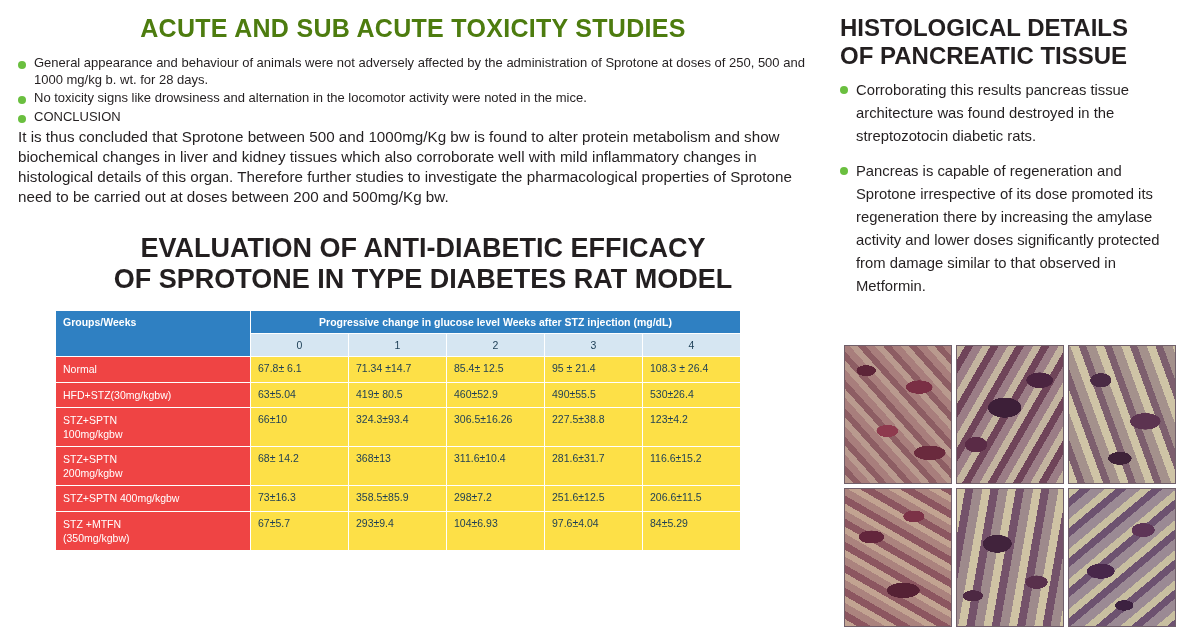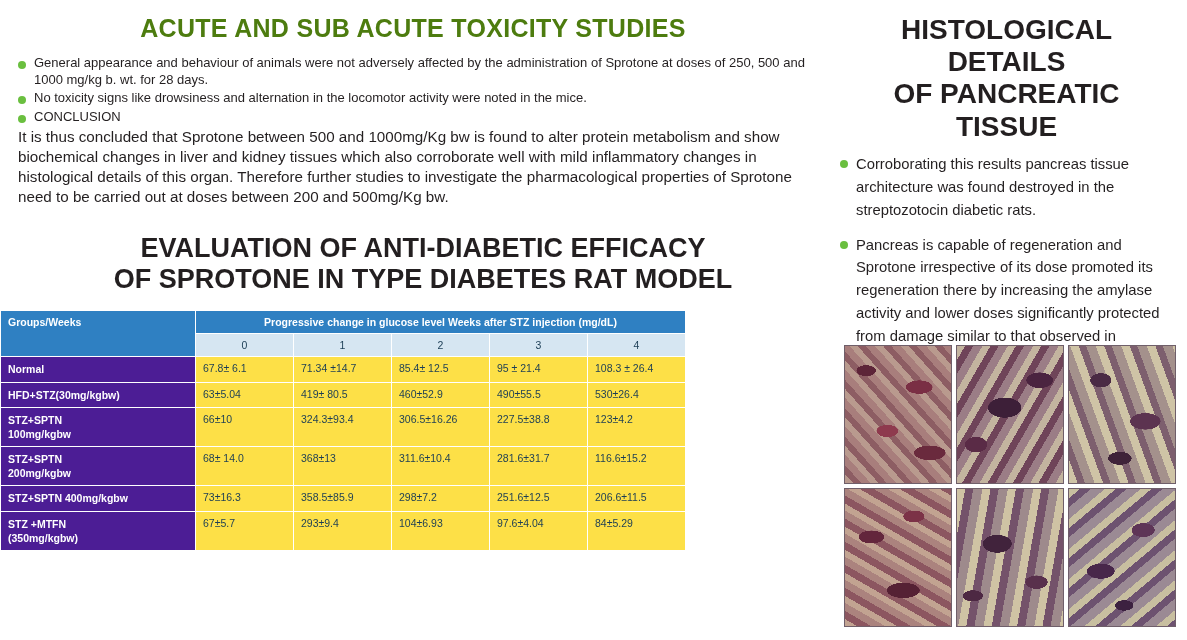--- a/index.html
+++ b/index.html
@@ -65,43 +65,44 @@
     text-align: center;
     font-size: 27px;
     font-weight: bold;
     line-height: 1.18;
     margin: 26px 0 14px 0;
     padding-left: 20px;
     color: #231f20;
   }
   table.data {
     border-collapse: collapse;
+    margin-left: 55px;
     width: 685px;
     table-layout: fixed;
   }
   table.data th, table.data td {
     border: 1px solid #ffffff;
     padding: 5px 7px;
     font-size: 10.5px;
     vertical-align: top;
   }
   th.hdr-blue {
     background: #2f80c2;
     color: #ffffff;
     font-weight: bold;
     text-align: left;
     vertical-align: middle;
   }
   th.hdr-blue.center {
     text-align: center;
   }
   td.grp {
-    background: #4c1d95;
+    background: #ef4444;
     color: #ffffff;
-    font-weight: bold;
+    font-weight: normal;
     font-size: 10.5px;
     line-height: 1.35;
   }
   td.val {
     background: #fde047;
     color: #1b3d55;
     font-size: 10.5px;
     text-align: left;
   }
   td.sub-hdr {
@@ -113,26 +114,25 @@
 
   
   .right-col {
     position: absolute;
     left: 836px; top: 0;
     width: 351px;
     height: 640px;
     padding: 14px 14px 0 4px;
   }
   .hist-title {
-    font-size: 28px;
+    font-size: 24px;
     font-weight: bold;
     line-height: 1.15;
     color: #231f20;
     margin: 0 0 10px 0;
-    text-align: center;
   }
   .r-bullet {
     position: relative;
     padding-left: 16px;
     font-size: 14.8px;
     line-height: 1.55;
     margin-bottom: 12px;
     color: #231f20;
   }
   .r-bullet .dot {
@@ -288,21 +288,21 @@
 100mg/kgbw</td>
         <td class="val">66±10</td>
         <td class="val">324.3±93.4</td>
         <td class="val">306.5±16.26</td>
         <td class="val">227.5±38.8</td>
         <td class="val">123±4.2</td>
       </tr>
       <tr>
         <td class="grp" style="white-space:pre-line">STZ+SPTN
 200mg/kgbw</td>
-        <td class="val">68± 14.0</td>
+        <td class="val">68± 14.2</td>
         <td class="val">368±13</td>
         <td class="val">311.6±10.4</td>
         <td class="val">281.6±31.7</td>
         <td class="val">116.6±15.2</td>
       </tr>
       <tr>
         <td class="grp" style="white-space:pre-line">STZ+SPTN 400mg/kgbw</td>
         <td class="val">73±16.3</td>
         <td class="val">358.5±85.9</td>
         <td class="val">298±7.2</td>

